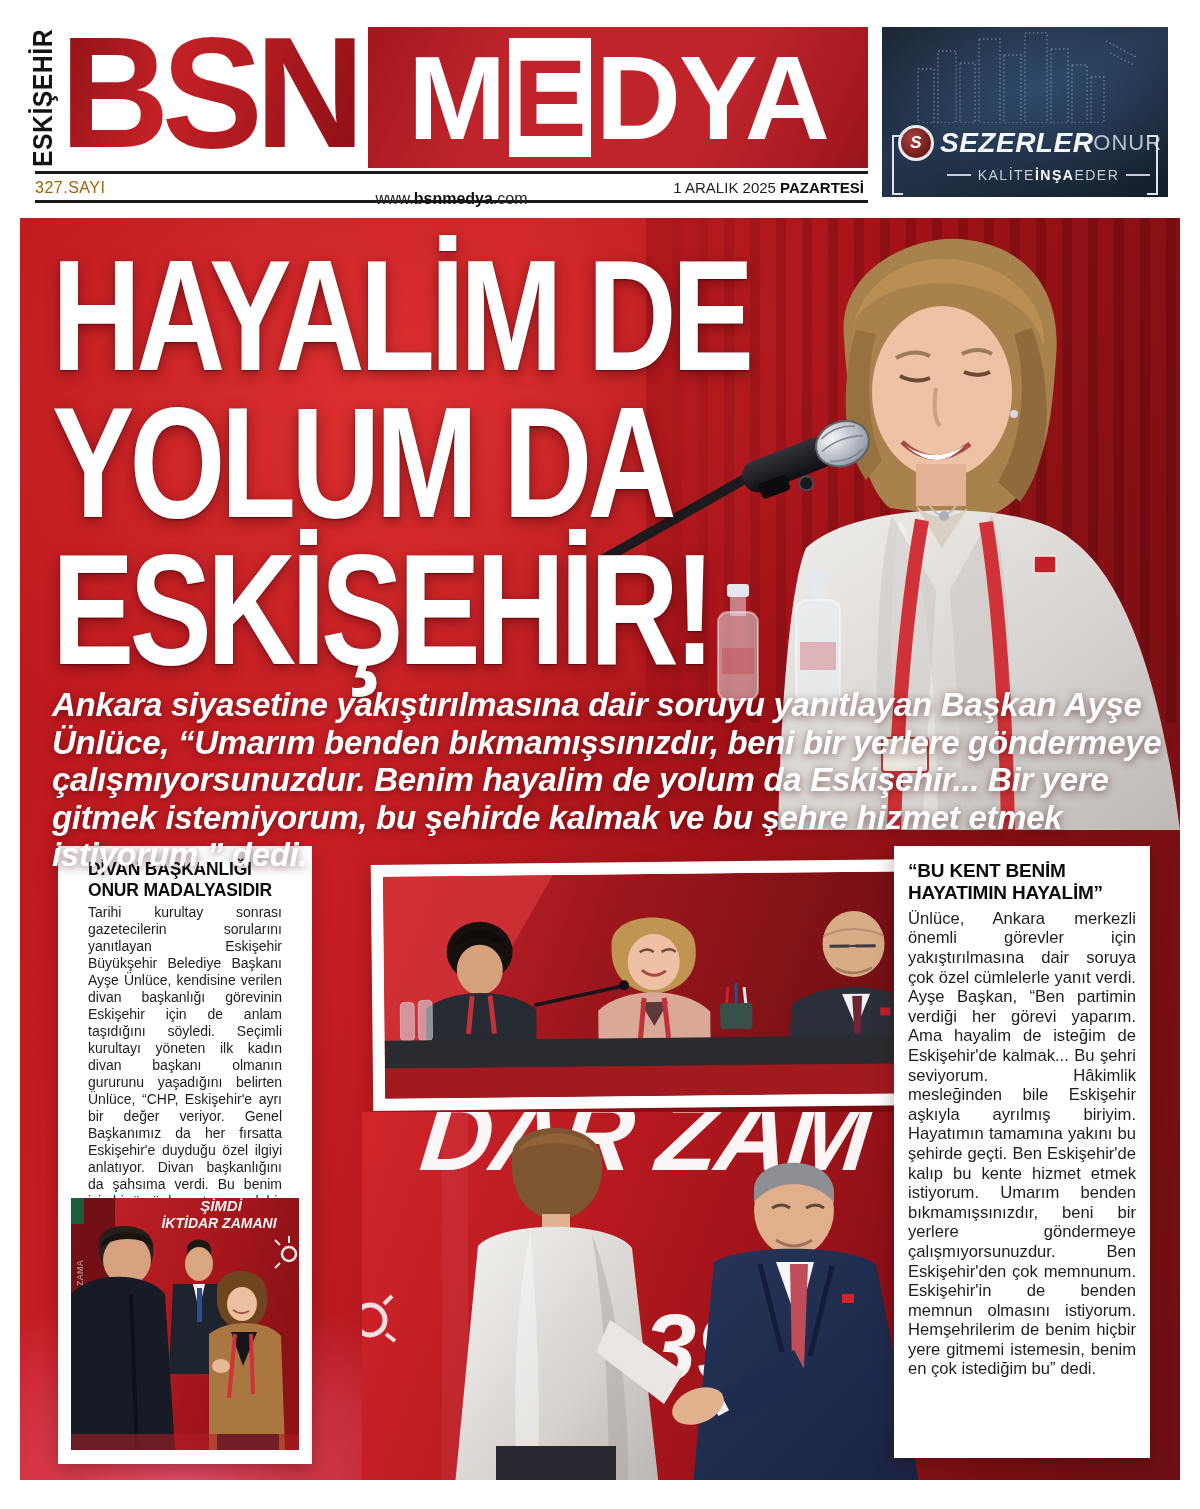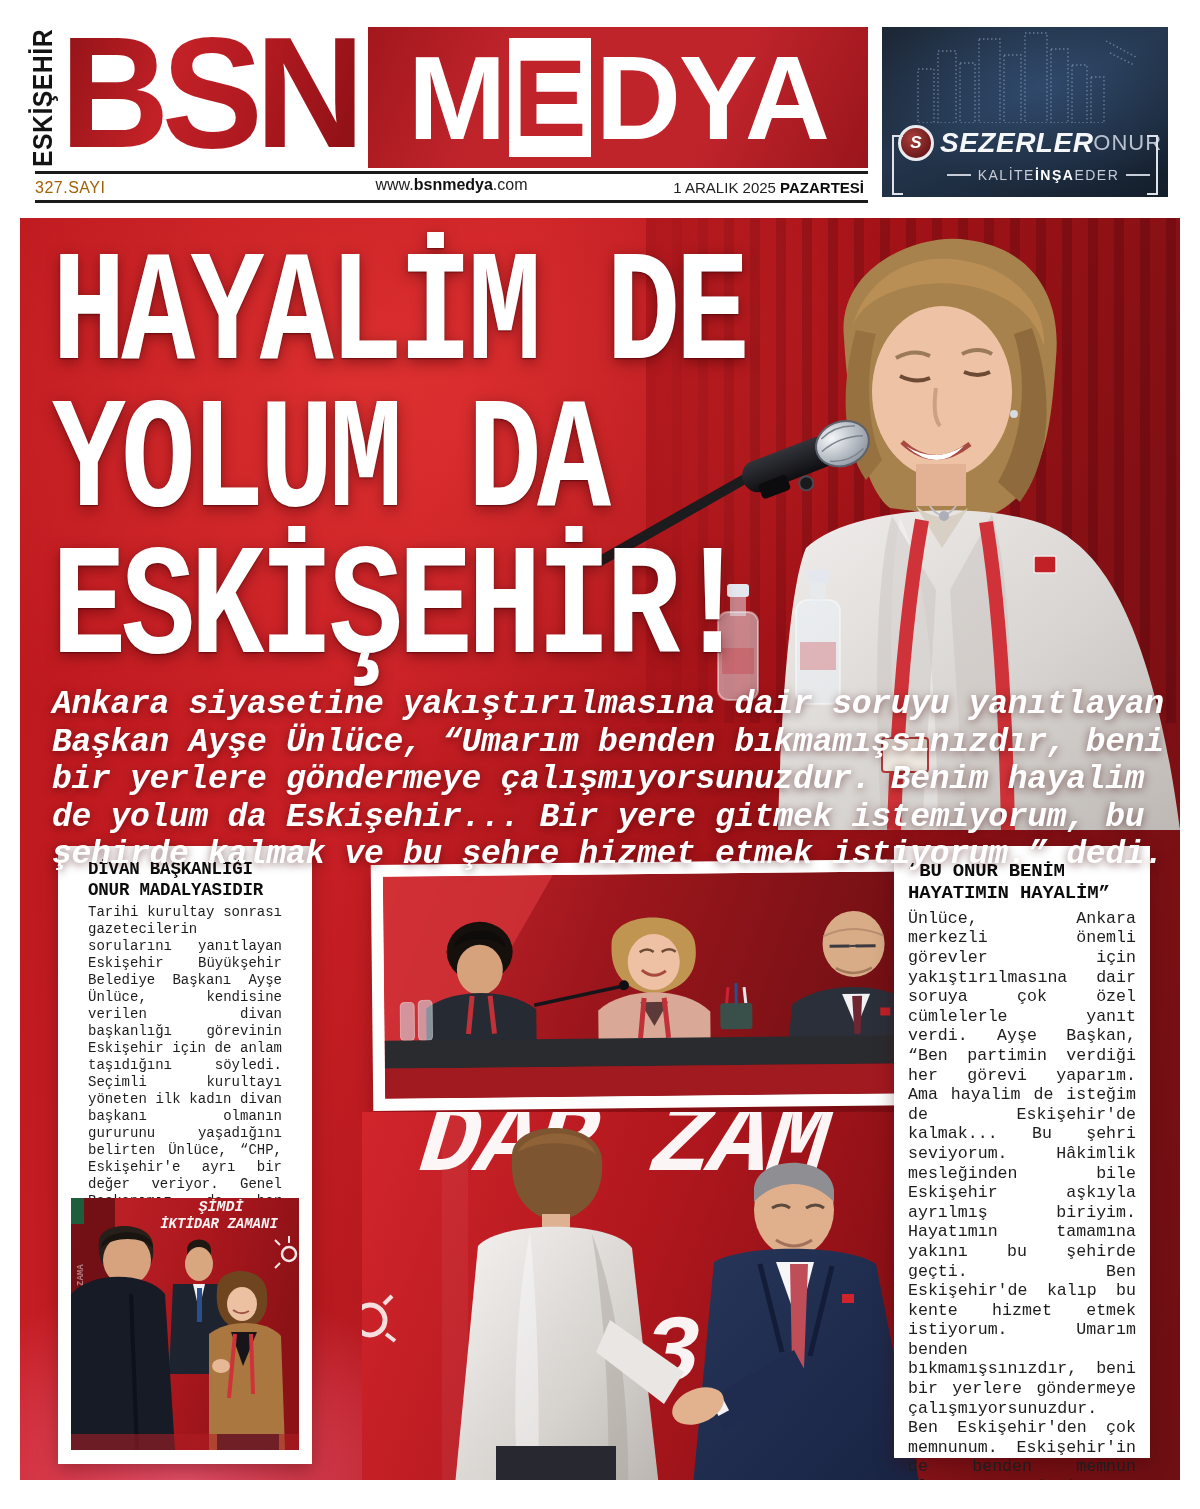--- a/index.html
+++ b/index.html
@@ -27,21 +27,21 @@
   .medya-letter{color:#fff;font-weight:700;font-size:118px;line-height:1;letter-spacing:-2px;}
   .medya-tile{
     background:#fff;color:#c0232a;font-weight:700;font-size:110px;line-height:1;
     height:119px;display:flex;align-items:center;padding:0 4px;margin:0 5px;
   }
   .info-row{
     position:absolute;left:35px;top:171px;width:833px;height:26px;
     border-top:3px solid #1b1b1b;border-bottom:3px solid #1b1b1b;
   }
   .issue{position:absolute;left:0;top:5px;font-size:16px;color:#a16207;letter-spacing:.5px;}
-  .website{position:absolute;left:50%;top:2px;transform:translateX(-50%);font-size:16px;color:#222;}
+  .website{position:absolute;left:50%;top:16px;transform:translateX(-50%);font-size:16px;color:#222;}
   .website b{color:#111;}
   .dateline{position:absolute;right:4px;top:5px;font-size:15px;color:#222;}
   .dateline b{color:#0c0c0c;font-weight:700;}
   
   .ad-box{
     position:absolute;left:882px;top:27px;width:286px;height:170px;overflow:hidden;color:#fff;
     background:
       radial-gradient(240px 150px at 55% 35%, rgba(70,110,165,.35), rgba(0,0,0,0) 70%),
       linear-gradient(155deg,#1c2735 0%,#24364d 45%,#141e2b 100%);
   }
@@ -61,21 +61,20 @@
   .bracket-l{left:10px;border-left:2px solid #dfe3e9;border-top:2px solid #dfe3e9;border-bottom:2px solid #dfe3e9;}
   .bracket-r{right:10px;border-right:2px solid #dfe3e9;border-top:2px solid #dfe3e9;border-bottom:2px solid #dfe3e9;}
   
   .canvas{
     position:absolute;left:20px;top:218px;width:1160px;height:1262px;overflow:hidden;
     background:
       radial-gradient(420px 280px at 14% 100%, rgba(255,120,160,.55), rgba(255,120,160,0) 70%),
       radial-gradient(520px 360px at 52% 99%, rgba(255,70,90,.30), rgba(255,70,90,0) 70%),
       radial-gradient(760px 540px at 30% 13%, rgba(238,62,58,.55), rgba(238,62,58,0) 72%),
       linear-gradient(108deg,#b8161c 0%,#c81f25 32%,#a41318 56%,#821015 78%,#6d0f13 100%);
-    font-family: Liberation Mono, monospace;
   }
   .slats{
     position:absolute;right:0;top:0;width:46%;height:40%;opacity:.65;
     background:
       linear-gradient(90deg,rgba(163,19,24,1) 0%,rgba(163,19,24,0) 30%),
       repeating-linear-gradient(90deg,rgba(40,0,6,.30) 0 10px,rgba(130,12,18,.06) 10px 26px);
   }
   .hero-figure{position:absolute;left:580px;top:0;width:580px;height:612px;}
   .headline{position:absolute;left:32px;top:24px;z-index:3;}
   .hl{
@@ -392,18 +391,18 @@
       <path d="M398,152 L420,240 M470,154 L448,244" stroke="#131c38" stroke-width="5" fill="none"></path>
       <rect x="480" y="182" width="12" height="9" fill="#d0232b"></rect>
       <polygon points="432,238 348,286 362,318 448,268" fill="#1f2c50"></polygon>
       <rect x="352" y="286" width="12" height="16" fill="#f2f2f4" transform="rotate(-28 358 294)"></rect>
       <ellipse cx="336" cy="294" rx="27" ry="17" fill="#e2b18e" transform="rotate(-22 336 294)"></ellipse>
     </svg>
   </figure>
 
   <section class="box box-right">
     <div class="art-heading art-heading-lg">
-      <div>“BU ONUR BENİM</div>
+      <div>“BU KENT BENİM</div>
       <div>HAYATIMIN HAYALİM”</div>
     </div>
     <div class="art-body art-body-lg">Ünlüce, Ankara merkezli önemli görevler için yakıştırılmasına dair soruya çok özel cümlelerle yanıt verdi.  Ayşe Başkan, “Ben partimin verdiği her görevi yaparım. Ama hayalim de isteğim de Eskişehir'de kalmak... Bu şehri seviyorum. Hâkimlik mesleğinden bile Eskişehir aşkıyla ayrılmış biriyim. Hayatımın tamamına yakını bu şehirde geçti. Ben Eskişehir'de kalıp bu kente hizmet etmek istiyorum. Umarım benden bıkmamışsınızdır, beni bir yerlere göndermeye çalışmıyorsunuzdur. Ben Eskişehir'den çok memnunum. Eskişehir'in de benden memnun olmasını istiyorum. Hemşehrilerim de benim hiçbir yere gitmemi istemesin, benim en çok istediğim bu” dedi.</div>
   </section>
 </main>
 
 </body></html>

